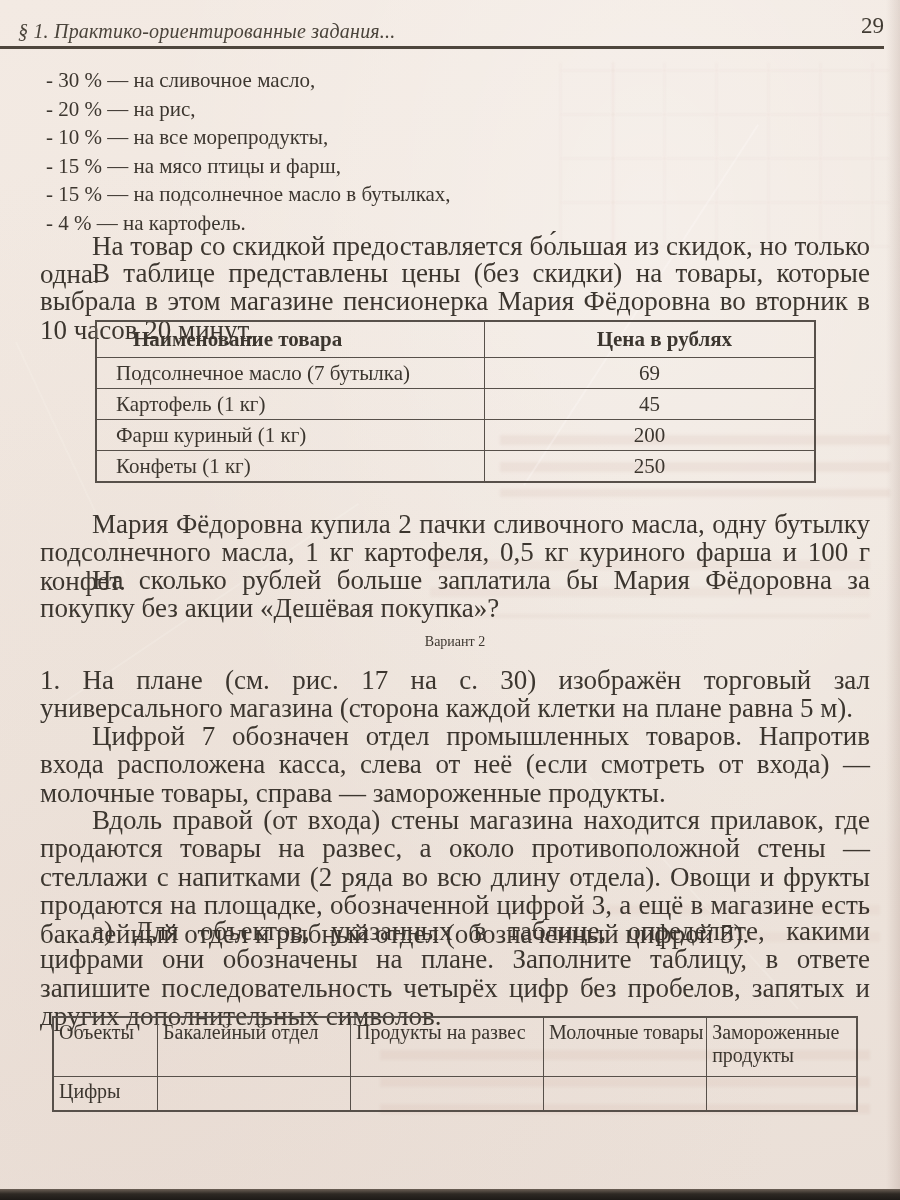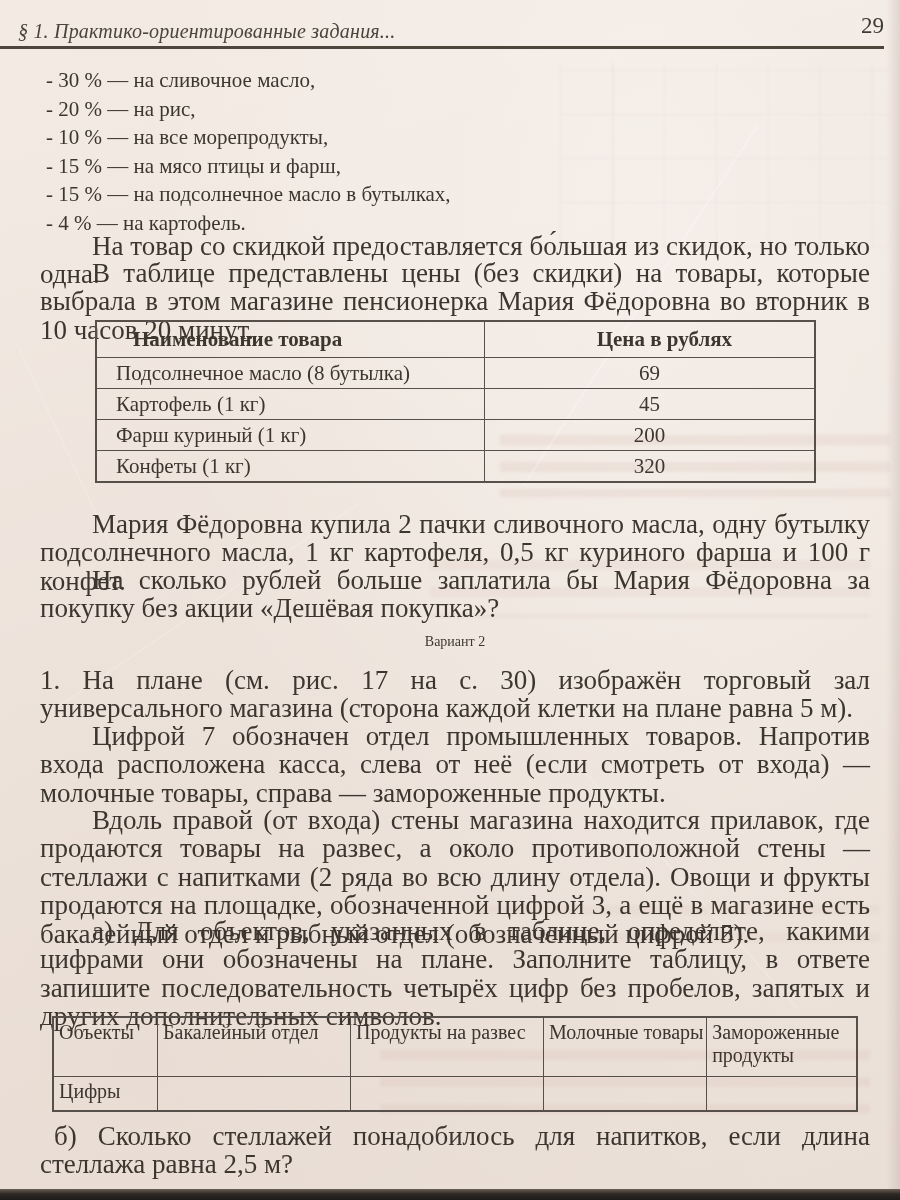--- a/index.html
+++ b/index.html
@@ -106,34 +106,34 @@
 
   <table class="price-table">
     <thead>
       <tr>
         <th class="pt-name">Наименование товара</th>
         <th class="pt-price">Цена в рублях</th>
       </tr>
     </thead>
     <tbody>
       <tr>
-        <td class="pt-name">Подсолнечное масло (8 бутылка)</td>
+        <td class="pt-name">Подсолнечное масло (7 бутылка)</td>
         <td class="pt-price">69</td>
       </tr>
       <tr>
         <td class="pt-name">Картофель (1 кг)</td>
         <td class="pt-price">45</td>
       </tr>
       <tr>
         <td class="pt-name">Фарш куриный (1 кг)</td>
         <td class="pt-price">200</td>
       </tr>
       <tr>
         <td class="pt-name">Конфеты (1 кг)</td>
-        <td class="pt-price">320</td>
+        <td class="pt-price">250</td>
       </tr>
     </tbody>
   </table>
 
   <div class="abs body-text indent" style="top:510px;">Мария Фёдоровна купила 2 пачки сливочного масла, одну бутылку подсолнечного масла, 1 кг картофеля, 0,5 кг куриного фарша и 100 г конфет.</div>
   <div class="abs body-text indent" style="top:566px;">На сколько рублей больше заплатила бы Мария Фёдоровна за покупку без акции «Дешёвая покупка»?</div>
 
   <div class="abs variant-heading">Вариант 2</div>
   <div class="abs body-text" style="top:666px;font-family:Liberation Serif, serif;">1. На плане (см. рис. 17 на с. 30) изображён торговый зал универсального магазина (сторона каждой клетки на плане равна 5 м).</div>
   <div class="abs body-text indent" style="top:722px;">Цифрой 7 обозначен отдел промышленных товаров. Напротив входа расположена касса, слева от неё (если смотреть от входа) — молочные товары, справа — замороженные продукты.</div>
@@ -159,15 +159,14 @@
     <tr class="ot-r2">
       <th class="row-label nowrap">Цифры</th>
       <td></td>
       <td></td>
       <td></td>
       <td></td>
     </tr>
   </tbody>
     </table>
 
-  <div class="abs body-text indent-sm" style="top:1122px;">б) Сколько стеллажей понадобилось для напитков, если длина стеллажа равна 2,5 м?</div>
 
 </div>
 
 </body></html>

